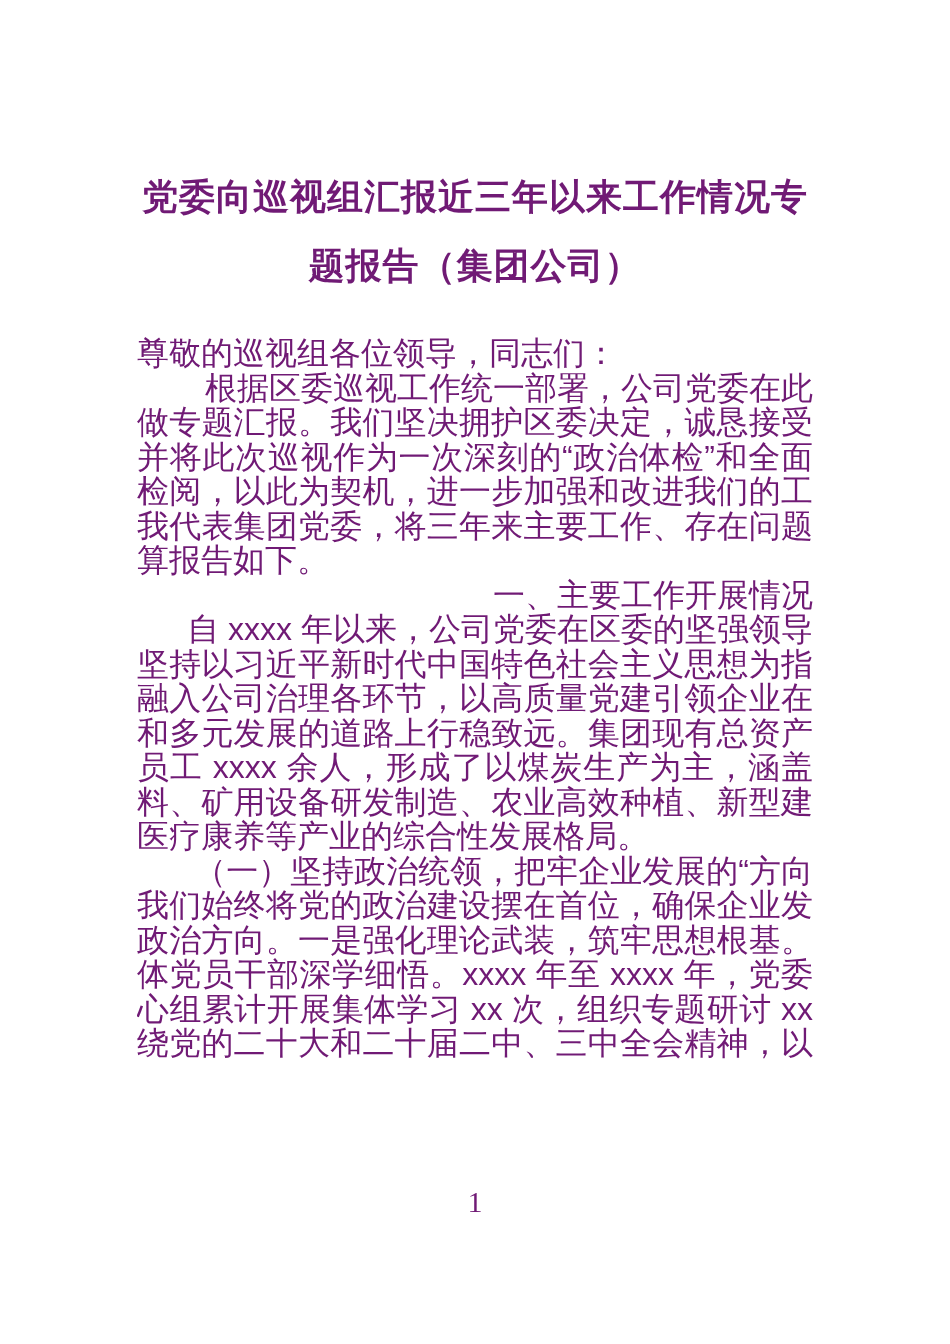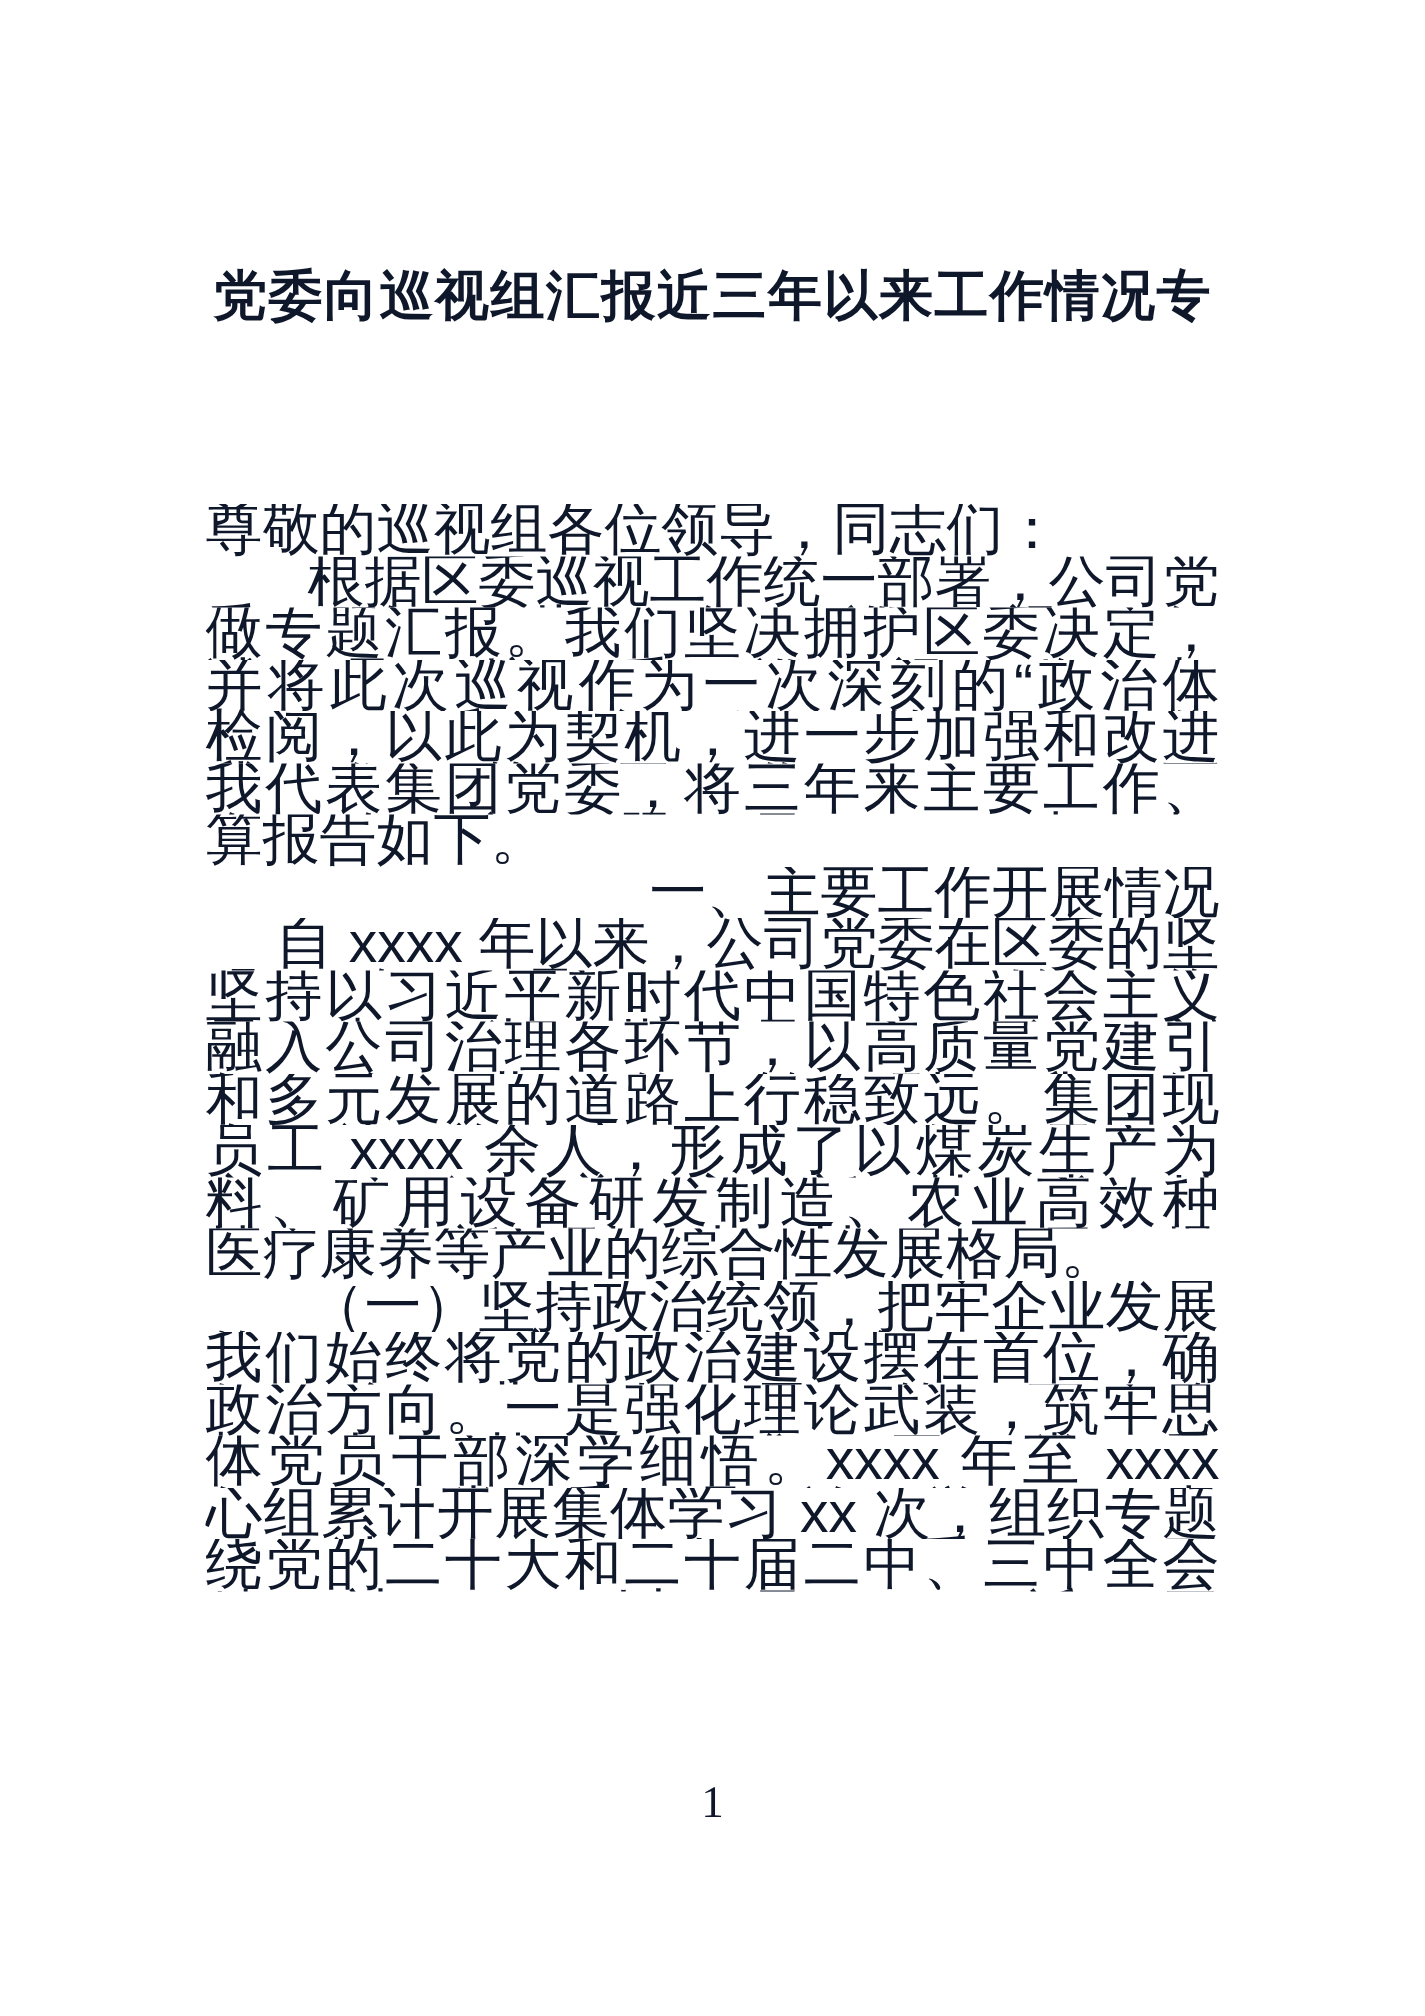--- a/index.html
+++ b/index.html
@@ -5,21 +5,21 @@
   html, body {
     margin: 0;
     padding: 0;
     background: #ffffff;
   }
   .page {
     position: relative;
     width: 950px;
     height: 1272px;
     background: #ffffff;
-    color: #0f172a;
+    color: #701a75;
     overflow: hidden;
     font-family: "Liberation Sans", "DejaVu Sans", sans-serif;
   }
   .doc-title {
     position: absolute;
     top: 162px;
     left: 0;
     width: 100%;
     margin: 0;
     text-align: center;
@@ -29,21 +29,21 @@
     letter-spacing: 1px;
   }
   .title-line {
     display: block;
   }
   .doc-body {
     position: absolute;
     top: 336px;
     left: 137px;
     width: 676px;
-    font-size: 38px;
+    font-size: 32px;
   }
   .line {
     height: 34.5px;
     line-height: 34.5px;
     overflow: hidden;
     text-align: left;
     white-space: normal;
   }
   .line.just {
     text-align: justify;
@@ -63,20 +63,21 @@
     font-size: 30px;
     line-height: 36px;
   }
 </style>
 </head>
 <body>
 
 <div class="page">
   <h1 class="doc-title">
     <span class="title-line">党委向巡视组汇报近三年以来工作情况专</span>
+    <span class="title-line">题报告（集团公司）</span>
   </h1>
 
   <div class="doc-body">
       <div class="line">尊敬的巡视组各位领导，同志们：</div>
       <div class="line indent just">根据区委巡视工作统一部署，公司党委在此向巡视组</div>
       <div class="line just">做专题汇报。我们坚决拥护区委决定，诚恳接受巡视监督</div>
       <div class="line just">并将此次巡视作为一次深刻的“政治体检”和全面的工作</div>
       <div class="line just">检阅，以此为契机，进一步加强和改进我们的工作。下面</div>
       <div class="line just">我代表集团党委，将三年来主要工作、存在问题及下步打</div>
       <div class="line">算报告如下。</div>

